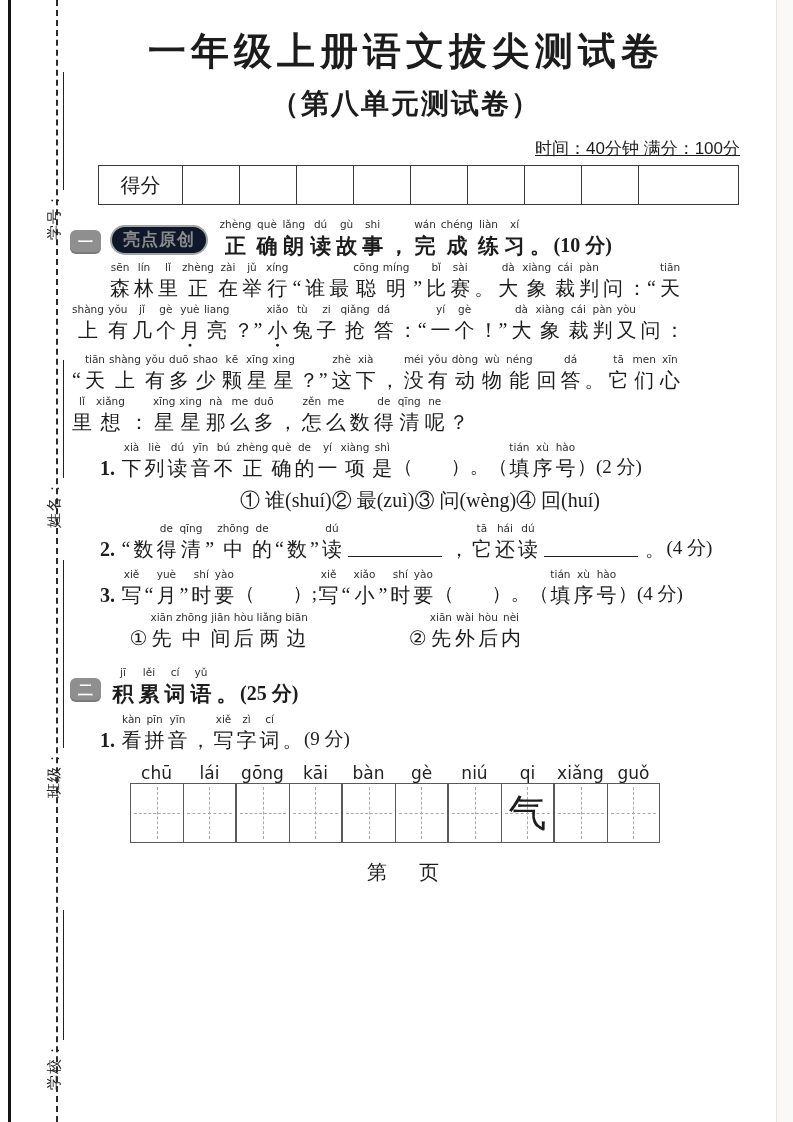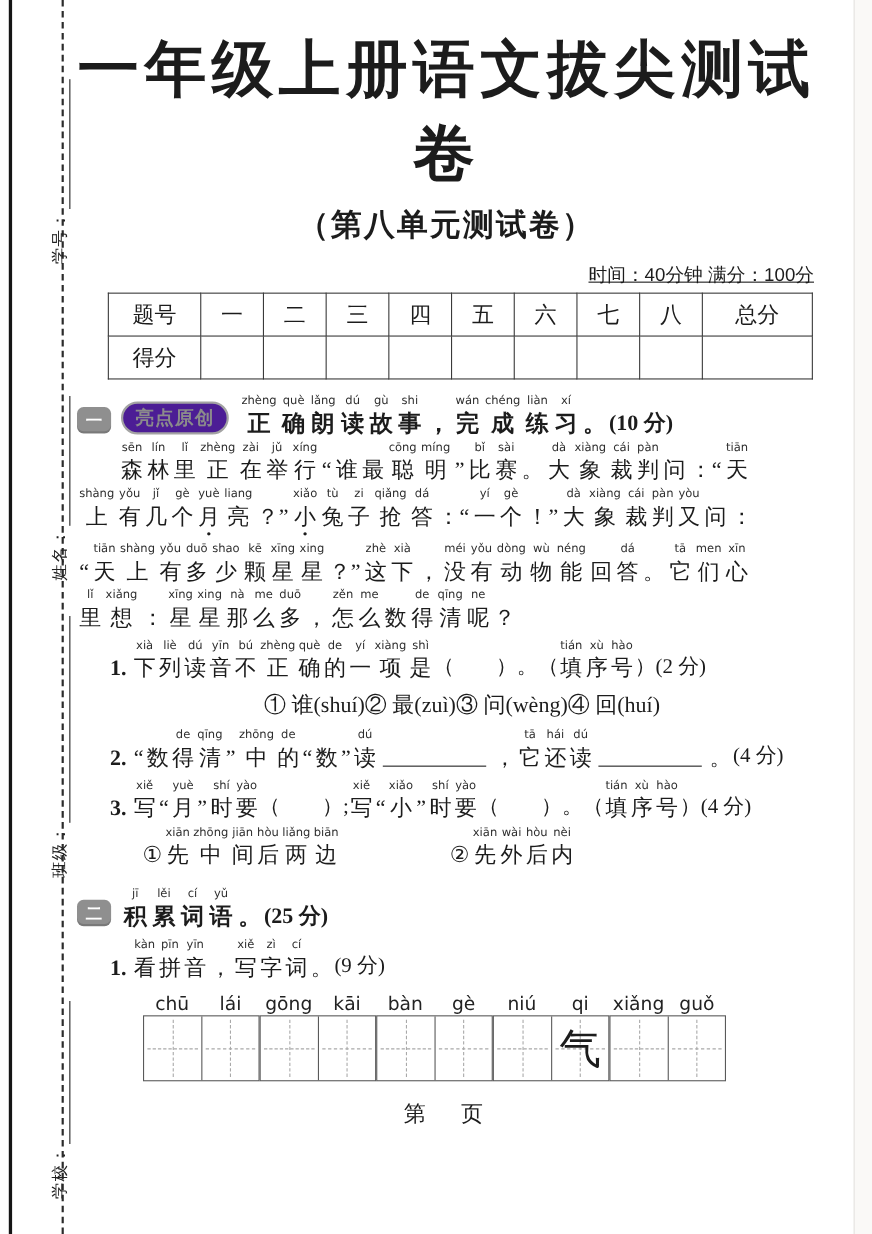--- a/index.html
+++ b/index.html
@@ -9,36 +9,36 @@
   .seal-line{position:absolute;left:56px;top:0;bottom:0;width:0;border-left:2.5px dashed #2b2b2b;}
   .right-edge{position:absolute;right:0;top:0;bottom:0;width:16px;background:#faf9f7;border-left:1px solid #e4e3e0;}
 
   .side-field{position:absolute;display:flex;align-items:flex-end;height:20px;
               transform:rotate(-90deg);transform-origin:0 0;font-size:15px;color:#222;}
   .side-field .lbl{white-space:nowrap;letter-spacing:1px;}
   .side-field .fill-line{flex:1;border-bottom:1.5px solid #222;height:4px;margin-left:2px;}
 
   .main{position:absolute;left:70px;top:0;width:672px;}
   .title{margin-top:26px;text-align:center;font-family:"Liberation Sans","DejaVu Sans",sans-serif;
-         font-weight:bold;font-size:56px;letter-spacing:5px;}
+         font-weight:bold;font-size:38px;letter-spacing:5px;}
   .subtitle{margin-top:8px;text-align:center;font-family:"Liberation Sans","DejaVu Sans",sans-serif;
             font-weight:bold;font-size:28px;letter-spacing:2px;}
   .meta{margin-top:14px;text-align:right;font-family:"Liberation Sans","DejaVu Sans",sans-serif;
         font-size:17px;padding-right:2px;text-decoration:underline;}
 
   table.score{border-collapse:collapse;margin:5px 0 0 28px;table-layout:fixed;}
   table.score td{border:1.6px solid #3a3a3a;height:38px;text-align:center;font-size:20px;padding:0;}
 
   .sec-head{display:flex;align-items:flex-end;gap:9px;margin-top:14px;}
   .num-badge{width:31px;height:24px;border-radius:6px;background:#8f8f8f;color:#fff;
              display:flex;align-items:center;justify-content:center;
              font-family:"Liberation Sans",sans-serif;font-weight:bold;font-size:15px;margin-bottom:3px;
              box-shadow:inset 0 -2px 0 rgba(0,0,0,.15);}
   .pill-badge{border:2px solid #a3a3a3;border-radius:999px;padding:1px 11px 2px;color:#8b8b8b;
-              background:#4c1d95;font-family:"Liberation Sans",sans-serif;font-weight:bold;
+              background:#0f172a;font-family:"Liberation Sans",sans-serif;font-weight:bold;
               font-size:17px;letter-spacing:1px;margin-bottom:2px;white-space:nowrap;}
 
   .rl{white-space:nowrap;line-height:1.1;}
   .tok{display:inline-block;text-align:center;vertical-align:top;margin:0 1.5px;}
   .tok .py{display:block;height:15px;font-family:"DejaVu Sans","Liberation Sans",sans-serif;
            font-size:10.5px;color:#2e2e2e;}
   .tok .hz{display:block;font-size:20px;}
   .tok.dot::after{content:"●";display:block;font-size:7px;line-height:7px;margin-top:1px;}
   .plain{display:inline-block;vertical-align:top;padding-top:15px;font-size:19px;white-space:pre;}
   .blank{display:inline-block;vertical-align:top;height:33px;width:94px;border-bottom:1.6px solid #222;margin:0 5px;}
@@ -105,32 +105,20 @@
           <col style="width:57px">
           <col style="width:57px">
         <col style="width:57px">
           <col style="width:57px">
           <col style="width:57px">
           <col style="width:57px">
         <col style="width:57px">
           <col style="width:100px">
       </colgroup>
       <tbody>
-          <tr>
-            <td>题号</td>
-            <td>一</td>
-            <td>二</td>
-            <td>三</td>
-            <td>四</td>
-            <td>五</td>
-            <td>六</td>
-            <td>七</td>
-            <td>八</td>
-            <td>总分</td>
-          </tr>
       <tr>
             <td>得分</td>
             <td></td>
             <td></td>
             <td></td>
             <td></td>
             <td></td>
             <td></td>
             <td></td>
             <td></td>

